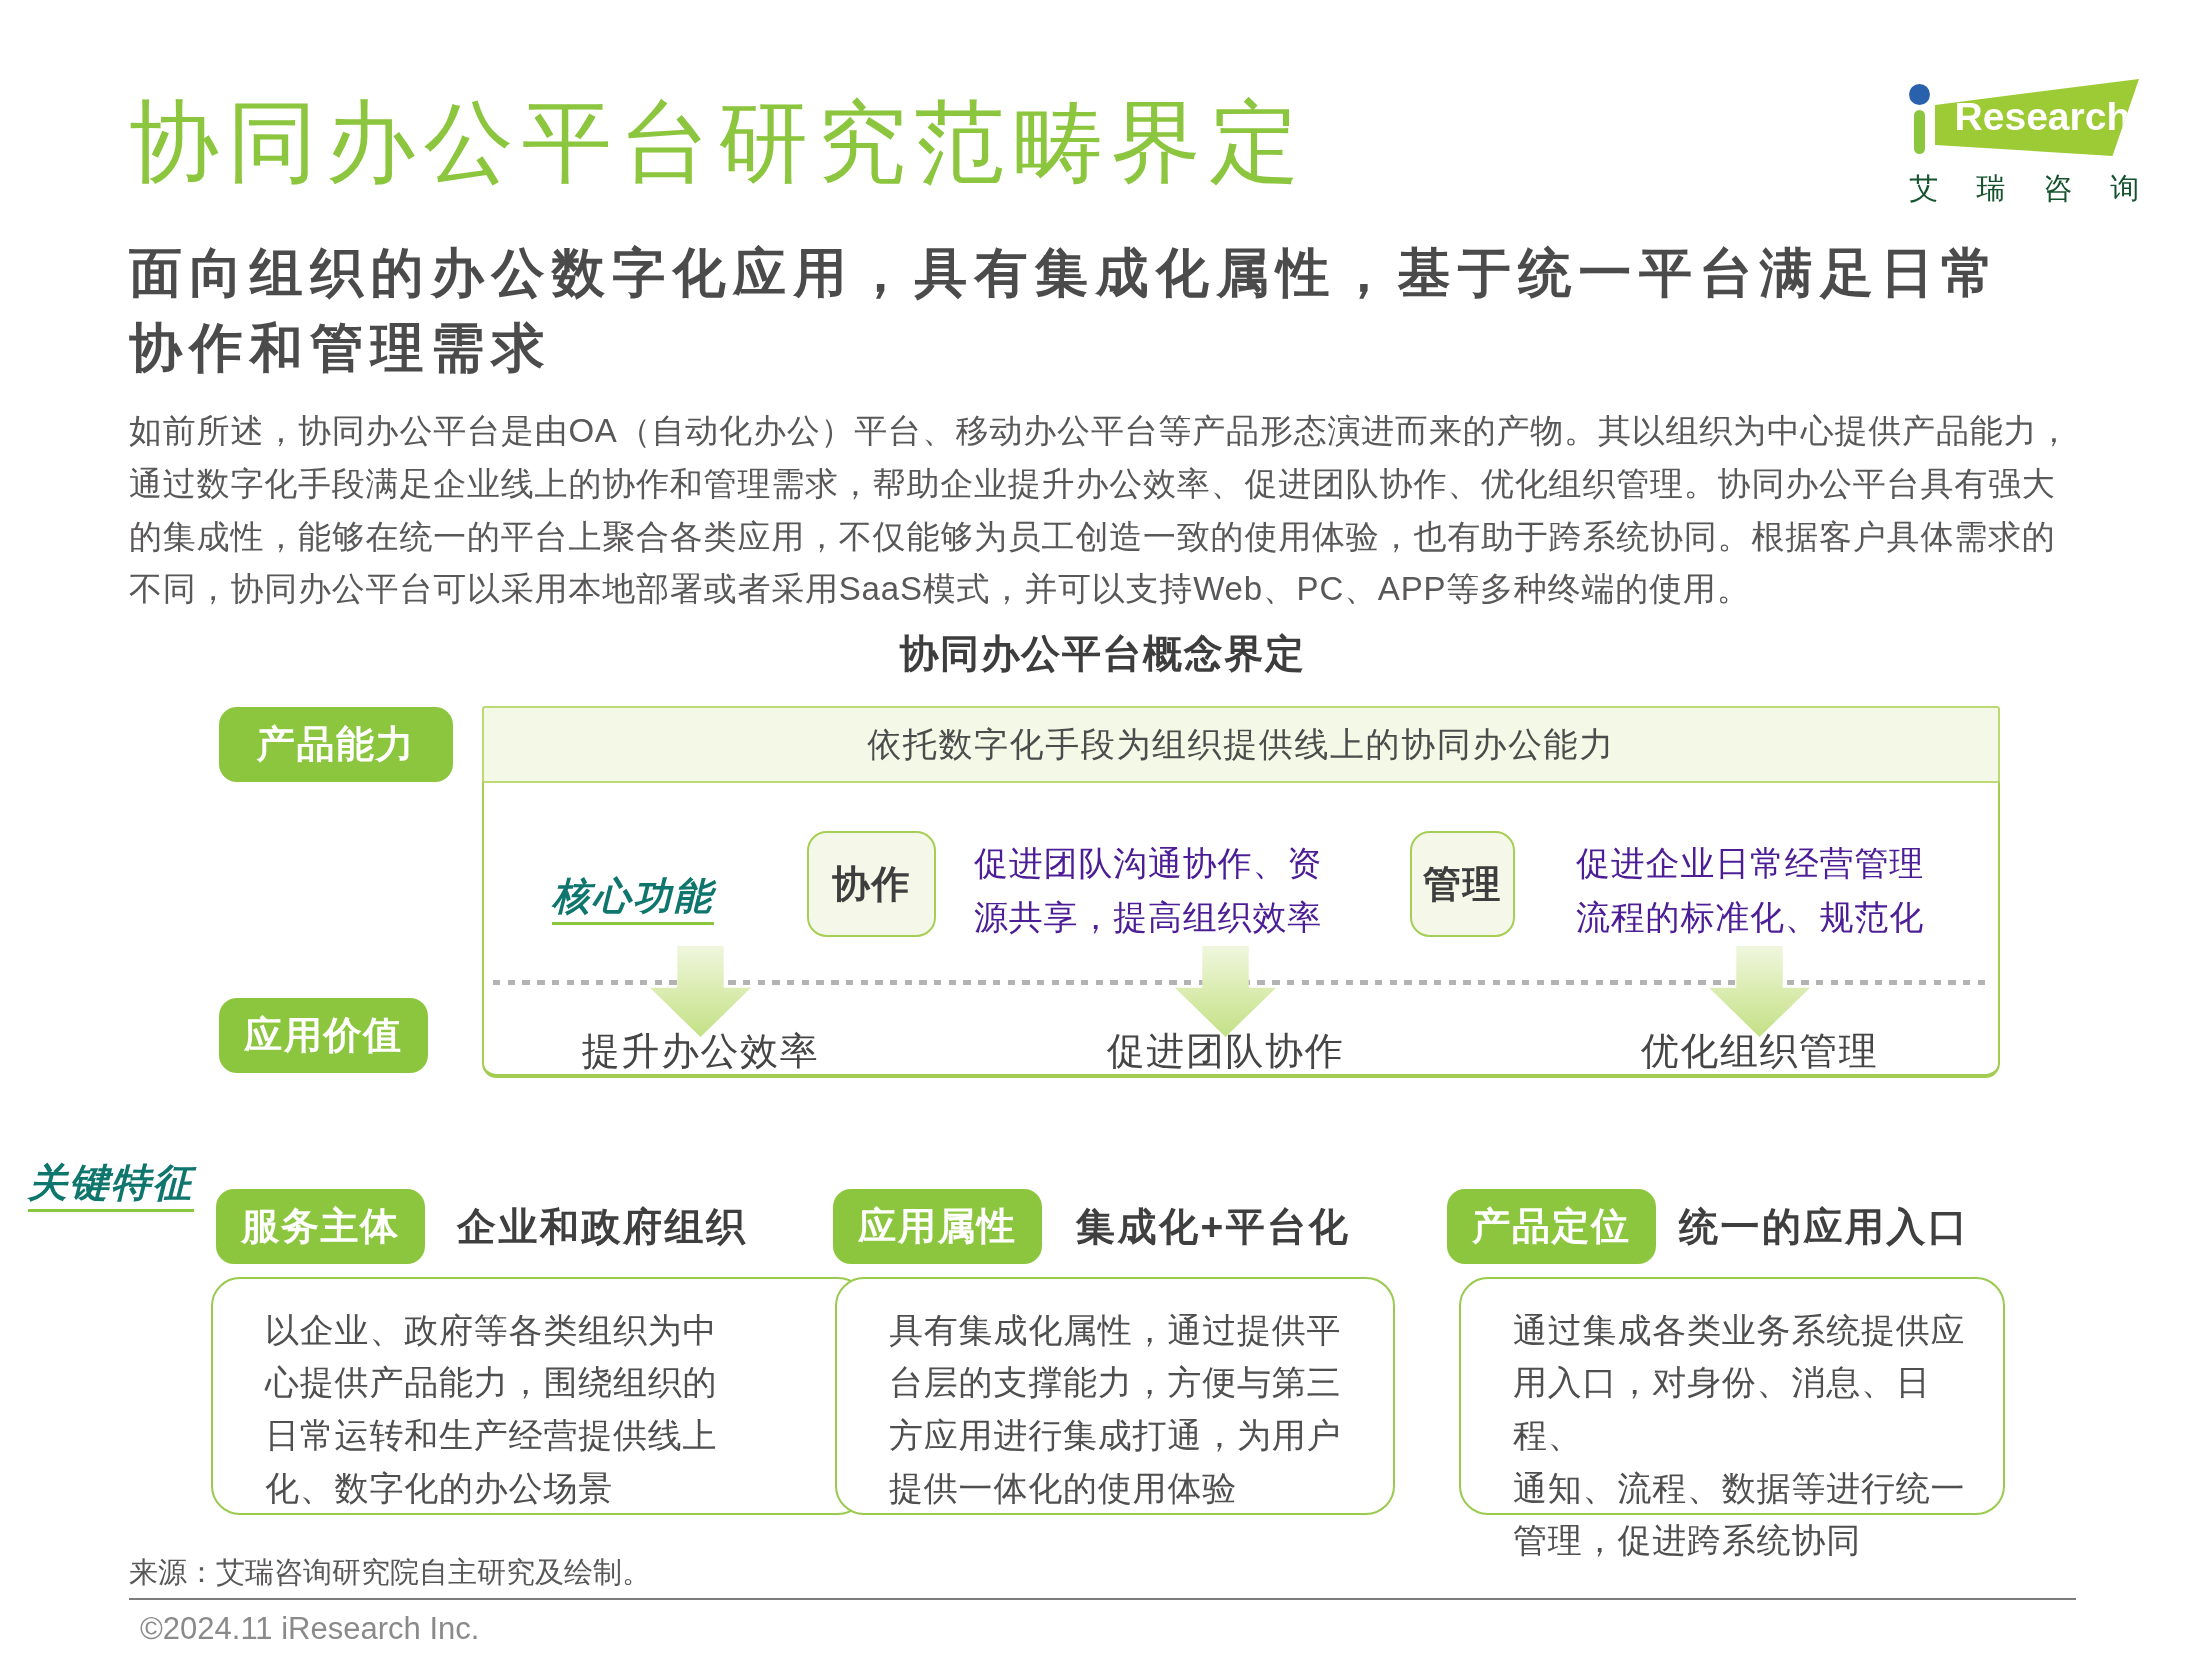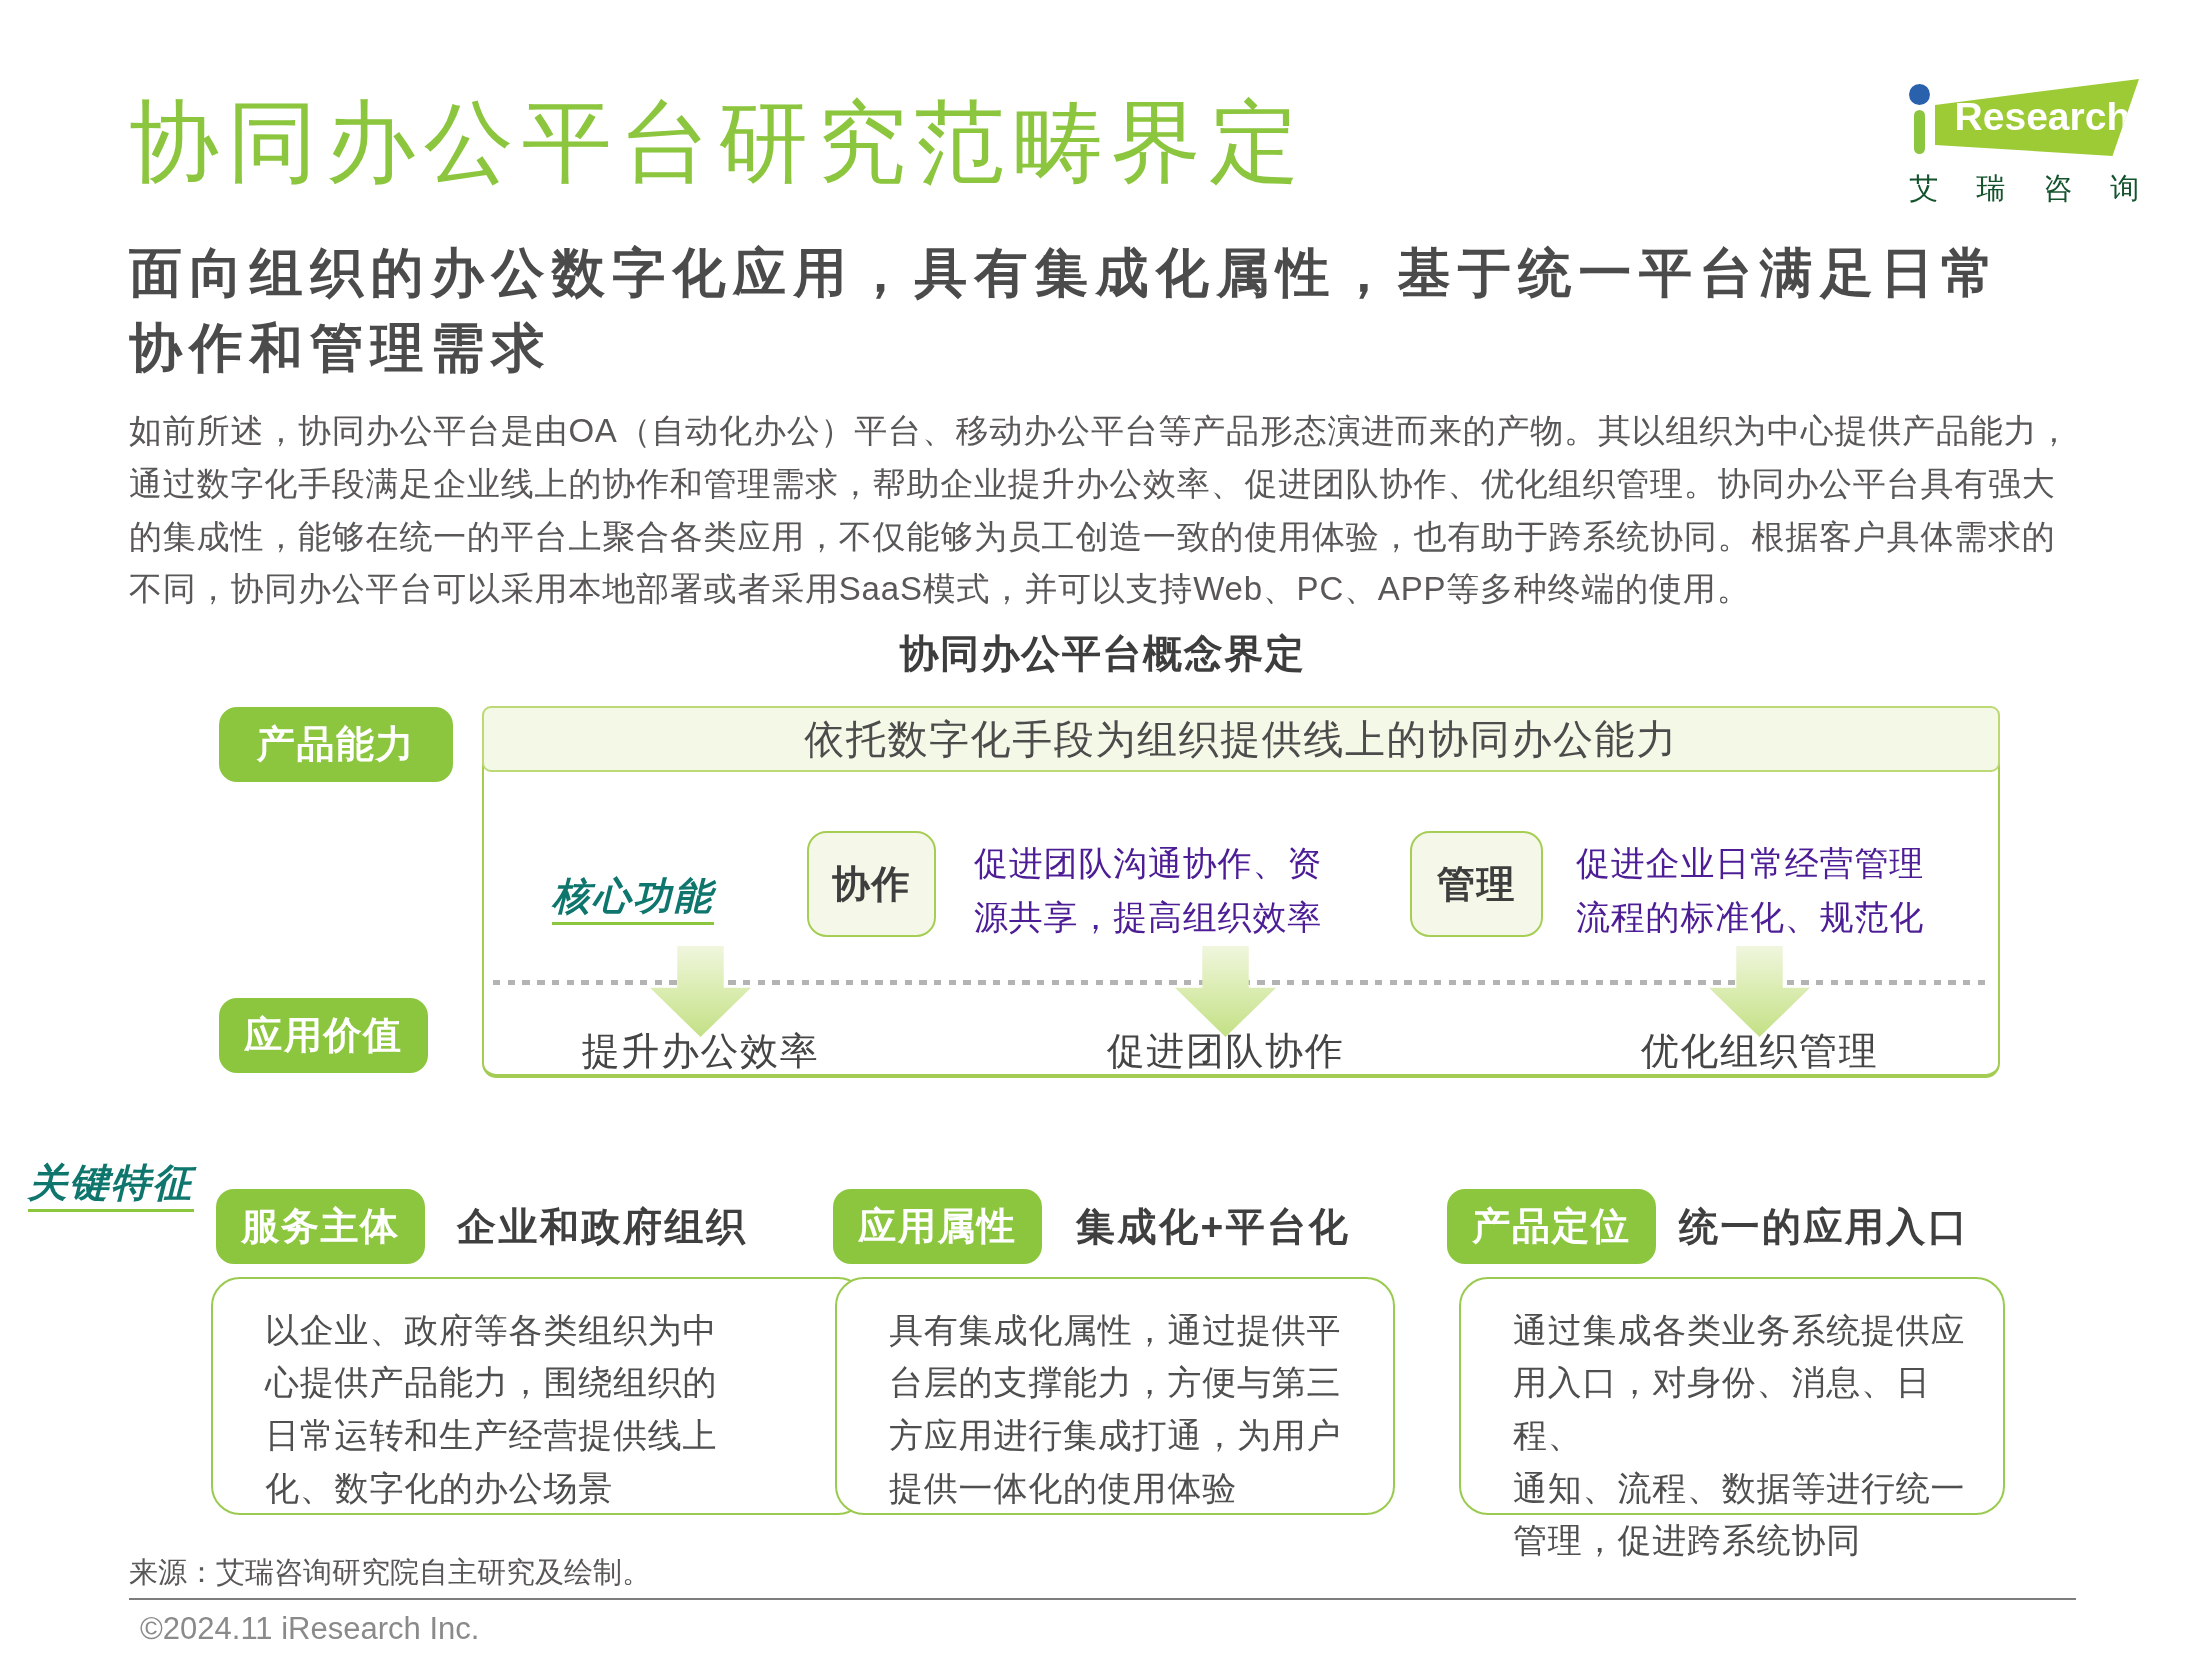--- a/index.html
+++ b/index.html
@@ -21,28 +21,28 @@
   .logo-i-dot{position:absolute;left:8.2px;top:9.8px;width:21px;height:21px;border-radius:50%;background:#2a61ad;}
   .logo-cn{position:absolute;left:8.2px;top:95px;font-size:29px;color:#14532d;letter-spacing:38px;white-space:nowrap;}
   
   .diagram-title{left:0;right:0;top:627px;text-align:center;font-size:39px;font-weight:700;color:#3d3d3d;letter-spacing:1.6px;}
   .pill{background:#8cc63e;border-radius:18px;color:#ffffff;font-size:38px;font-weight:700;
     display:flex;align-items:center;justify-content:center;letter-spacing:1.6px;}
   .pill-product{left:219px;top:707px;width:234px;height:75px;}
   .pill-value{left:219px;top:998px;width:209px;height:75px;}
   .big-box{left:482px;top:706px;width:1518px;height:372px;background:#ffffff;border:2.5px solid #a4cc52;
     border-bottom-width:4.9px;border-radius:14.7px;box-sizing:border-box;}
-  .strip{left:482px;top:706px;width:1518px;height:66px;background:#f4f8e6;border:2.5px solid #bcd974;border-radius:9px;
-    box-sizing:border-box;display:flex;align-items:center;justify-content:center;font-size:40px;font-weight:500;color:#4c4c4c;letter-spacing:1.6px;}
+  .strip{left:482px;top:706px;width:1518px;height:77px;background:#f4f8e6;border:2.5px solid #bcd974;border-radius:3px;
+    box-sizing:border-box;display:flex;align-items:center;justify-content:center;font-size:34px;font-weight:500;color:#4c4c4c;letter-spacing:1.6px;}
   .green-heading{color:#0f766e;font-weight:700;font-style:italic;border-bottom:3.3px solid #8cc63e;padding-bottom:4.9px;letter-spacing:2.5px;}
   .core-heading-wrap{left:552px;top:871px;font-size:38px;}
   .tag-box{background:#f5f8e9;border:2.5px solid #a6ce55;border-radius:19.6px;box-sizing:border-box;
     display:flex;align-items:center;justify-content:center;font-size:38px;font-weight:700;color:#3e3e3e;letter-spacing:1.6px;}
   .tag-collab{left:807px;top:831px;width:129px;height:106px;}
-  .tag-manage{left:1410px;top:831px;width:133px;height:106px;}
+  .tag-manage{left:1410px;top:831px;width:105px;height:106px;}
   .tag-desc{font-size:34px;color:#4c1d95;line-height:1.6;white-space:pre-line;letter-spacing:0.8px;}
   .desc-collab{left:974px;top:836px;}
   .desc-manage{left:1576px;top:836px;}
   .dotted-line{left:493px;top:980px;width:1495px;height:4.9px;
     background:repeating-linear-gradient(90deg,#b3b3b3 0 7.4px,transparent 7.4px 14.7px);}
   .down-arrow{top:946px;width:101px;height:91px;
     clip-path:polygon(27% 0,73% 0,73% 46%,100% 46%,50% 100%,0 46%,27% 46%);
     background:linear-gradient(180deg,#f0f6de 0%,#dcedb4 45%,#c3e085 100%);}
   .arrow-1{left:650px;} .arrow-2{left:1175px;} .arrow-3{left:1709px;}
   .value-text{top:1026px;width:327px;text-align:center;font-size:38px;font-weight:500;color:#454545;letter-spacing:1.6px;}

